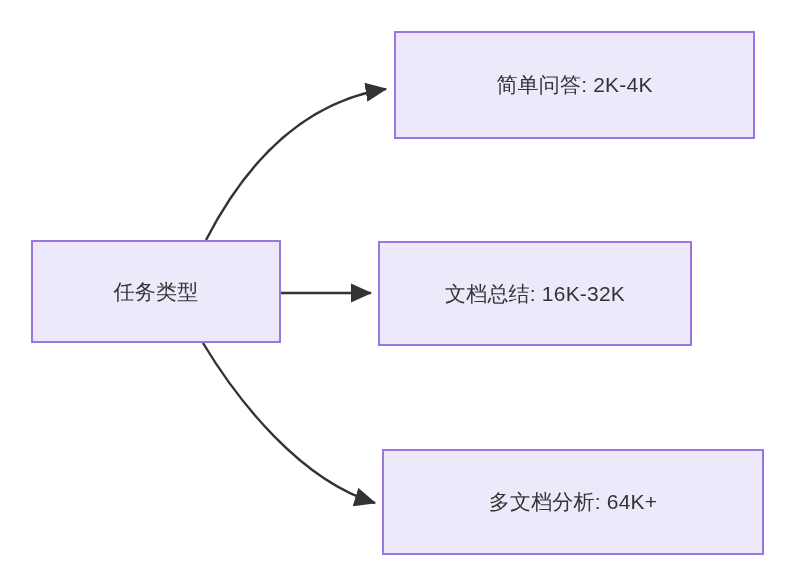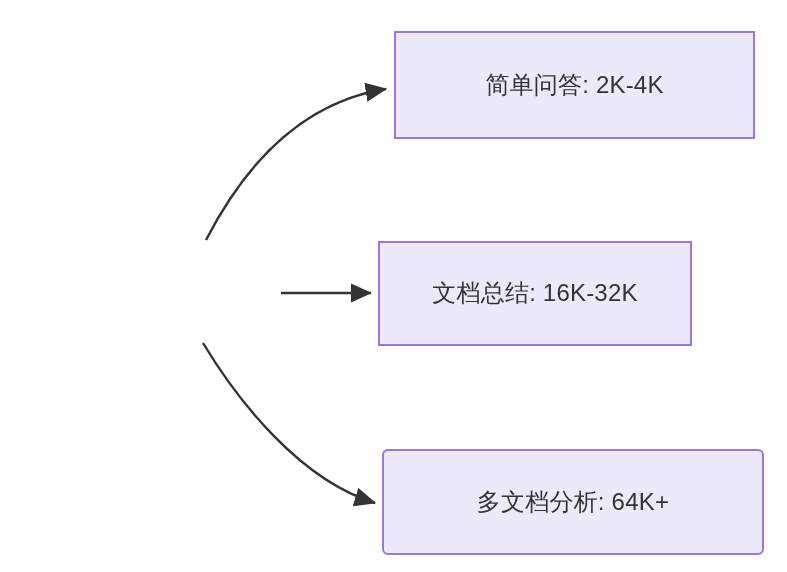--- a/index.html
+++ b/index.html
@@ -26,21 +26,21 @@
   }
   .node {
     position: absolute;
     box-sizing: border-box;
     background: #ece9fb;
     border: 2px solid #9a77e0;
     display: flex;
     align-items: center;
     justify-content: center;
     color: #333333;
-    font-size: 24px;
+    font-size: 21px;
     line-height: 1.2;
     letter-spacing: 0.2px;
     white-space: nowrap;
   }
   .node-label {
     display: block;
   }
   #node-root {
     left: 31px;
     top: 240px;
@@ -57,21 +57,20 @@
     left: 378px;
     top: 241px;
     width: 314px;
     height: 105px;
   }
   #node-multi-doc {
     left: 382px;
     top: 449px;
     width: 382px;
     height: 106px;
-    border-radius: 6px;
   }
 </style>
 </head>
 <body>
 
 <div id="canvas">
 
   <svg id="edges" viewBox="0 0 787 572" xmlns="http://www.w3.org/2000/svg">
     <defs>
       <marker id="arrowhead" markerWidth="9" markerHeight="8" refX="8.5" refY="4" orient="auto" markerUnits="strokeWidth">
@@ -79,20 +78,23 @@
       </marker>
     </defs>
 
     <path d="M 206,240 C 236,182 290,104 386,89" fill="none" stroke="#333333" stroke-width="2.4" marker-end="url(#arrowhead)"></path>
 
     <path d="M 281,293 L 371,293" fill="none" stroke="#333333" stroke-width="2.4" marker-end="url(#arrowhead)"></path>
 
     <path d="M 203,343 C 238,401 300,480 375,503" fill="none" stroke="#333333" stroke-width="2.4" marker-end="url(#arrowhead)"></path>
   </svg>
 
+  <div class="node" id="node-root">
+    <span class="node-label">任务类型</span>
+  </div>
 
   <div class="node" id="node-simple-qa">
     <span class="node-label">简单问答: 2K-4K</span>
   </div>
 
   <div class="node" id="node-doc-summary">
     <span class="node-label">文档总结: 16K-32K</span>
   </div>
 
   <div class="node" id="node-multi-doc">

